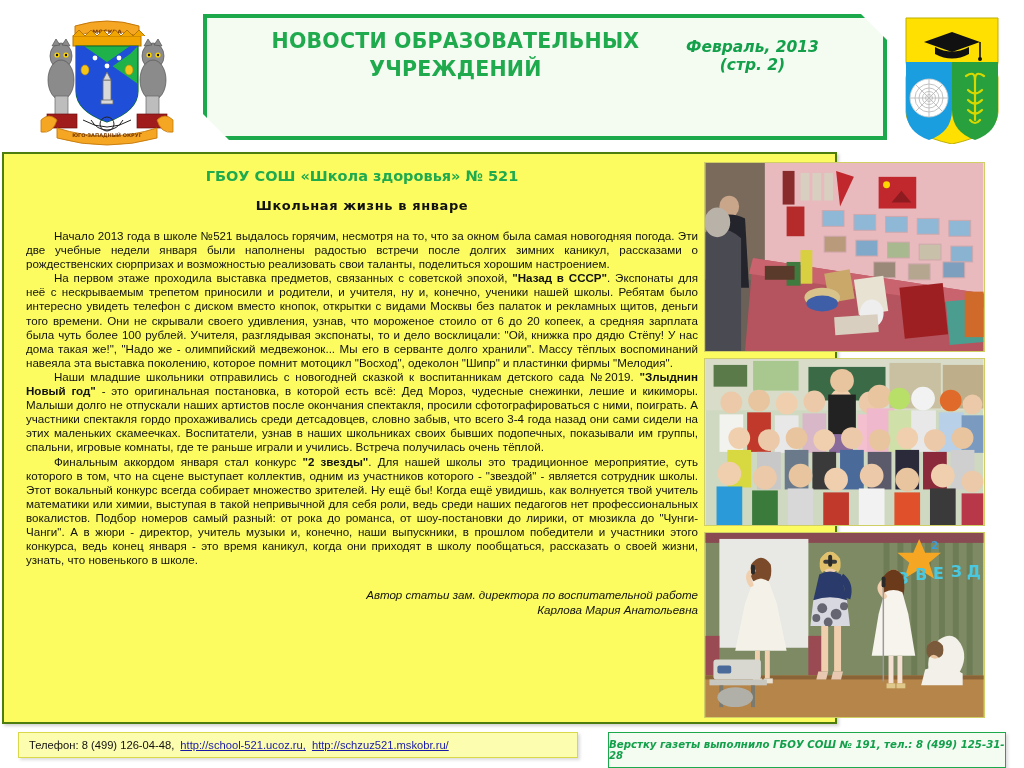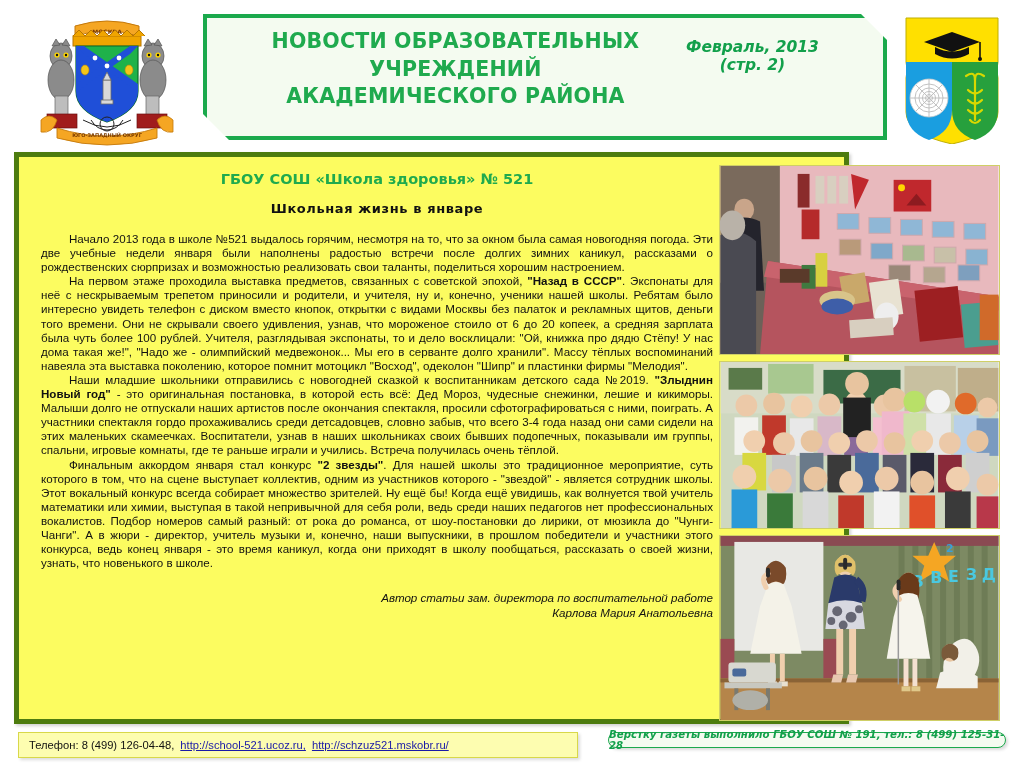--- a/index.html
+++ b/index.html
@@ -71,24 +71,24 @@
     font-weight: bold;
     font-style: italic;
     font-size: 15.5px;
     padding-right: 18px;
     font-family: "DejaVu Sans", "Liberation Sans", sans-serif;
   }
 
   
   .page-body {
     position: absolute;
-    left: 14px; top: 152px;
+    left: 2px; top: 152px;
     width: 835px; height: 572px;
     background: #fcfc60;
-    border: 5px solid #4d7c0f;
+    border: 2px solid #4d7c0f;
     box-sizing: border-box;
     box-shadow: 2px 2px 3px rgba(0,0,0,0.18);
   }
 
   .article {
     position: absolute;
     left: 22px; top: 6px;
     width: 672px;
     height: 556px;
     overflow: hidden;
@@ -163,24 +163,24 @@
   }
   .footer-left .lnk {
     color: #1a1aa8;
     text-decoration: underline;
     margin-left: 6px;
     cursor: pointer;
   }
   .footer-right {
     position: absolute;
     left: 608px; top: 732px;
-    width: 398px; height: 16px;
+    width: 398px; height: 36px;
     background: #f4fbf0;
     border: 1px solid #1ba94c;
-    border-radius: 12px;
+    border-radius: 0;
     box-sizing: border-box;
     display: flex;
     align-items: center;
     justify-content: center;
     font-size: 10.2px;
     font-weight: bold;
     font-style: italic;
     color: #12a04b;
     box-shadow: 2px 2px 3px rgba(0,0,0,0.14);
     font-family: "DejaVu Sans", "Liberation Sans", sans-serif;
@@ -263,21 +263,20 @@
       <path d="M140 112 q-8 -8 -16 0 q4 14 16 12 z" fill="#f5a623" stroke="#c4780a" stroke-width="0.8"></path>
       <path d="M24 120 q50 16 100 0 l0 10 q-50 14 -100 0 z" fill="#f5a623" stroke="#c4780a" stroke-width="0.9"></path>
       <text x="74" y="129" font-family="DejaVu Sans, sans-serif" font-size="5" font-weight="bold" fill="#7a3b00" text-anchor="middle">ЮГО-ЗАПАДНЫЙ ОКРУГ</text>
     </svg>
   </div>
 
   <div class="banner"></div>
   <div class="banner-inner">
     <div class="banner-title">
       <div>НОВОСТИ ОБРАЗОВАТЕЛЬНЫХ УЧРЕЖДЕНИЙ</div>
-      <div>АКАДЕМИЧЕСКОГО РАЙОНА</div>
     </div>
     <div class="banner-date">Февраль, 2013 (стр. 2)</div>
   </div>
 
   <div class="emblem-right">
     <svg viewBox="0 0 104 132" xmlns="http://www.w3.org/2000/svg">
       <path d="M6 6 h92 v44 q0 8 -8 8 q8 0 8 8 v34 q0 22 -46 32 q-46 -10 -46 -32 v-34 q0 -8 8 -8 q-8 0 -8 -8 z" fill="#ffe000" stroke="#bfae00" stroke-width="1"></path>
       <path d="M6 52 h46 v46 q0 22 -46 32 q-46 -10 -46 -32 z" fill="#ffe000" opacity="0"></path>
 
       <path d="M6 50 h46 v48 q0 22 -23 30 q-23 -8 -23 -30 z" fill="#1a9ee0"></path>

